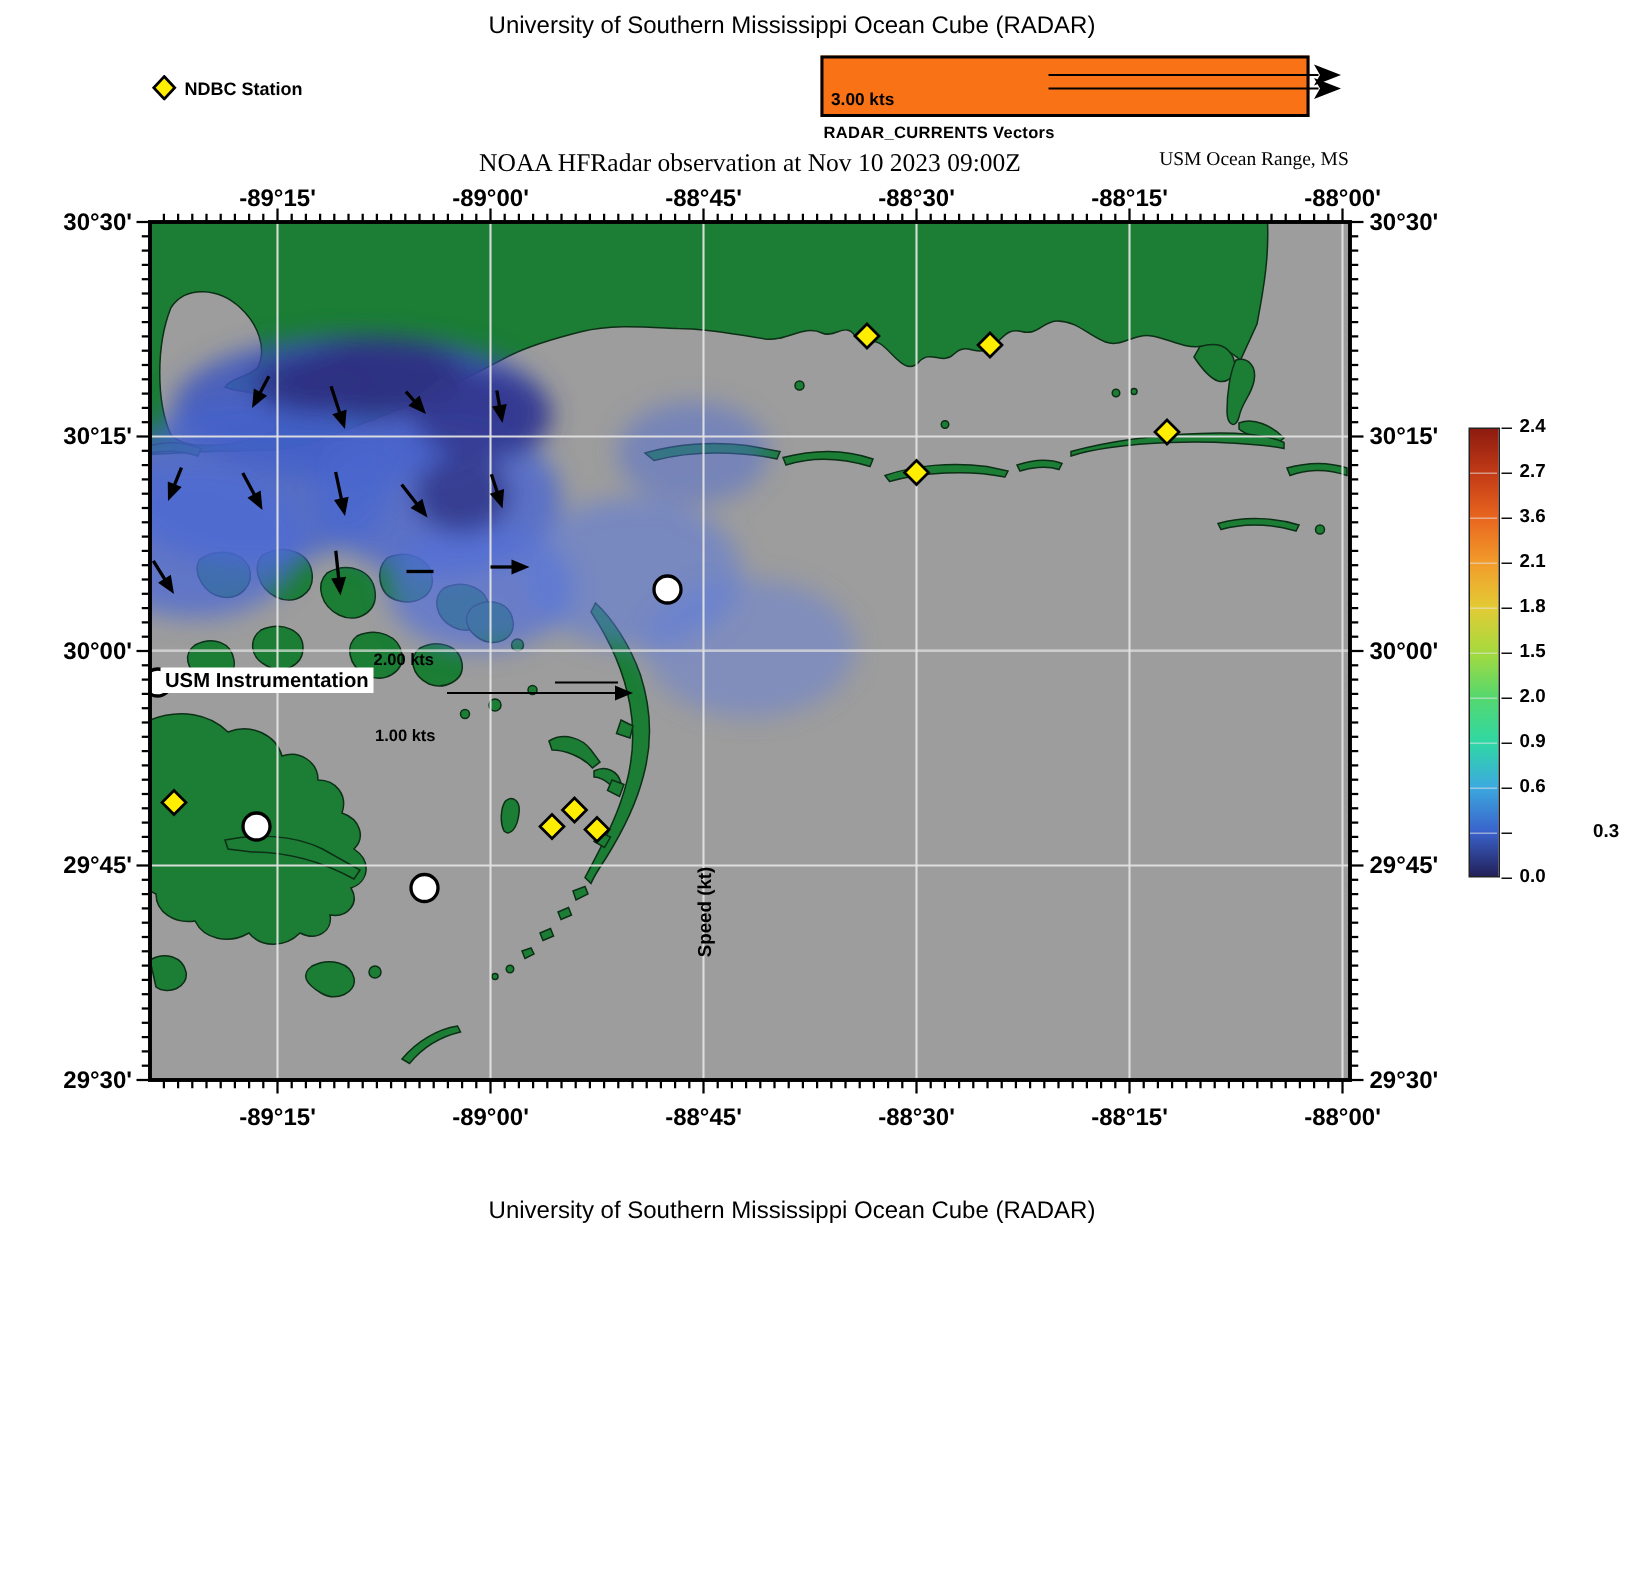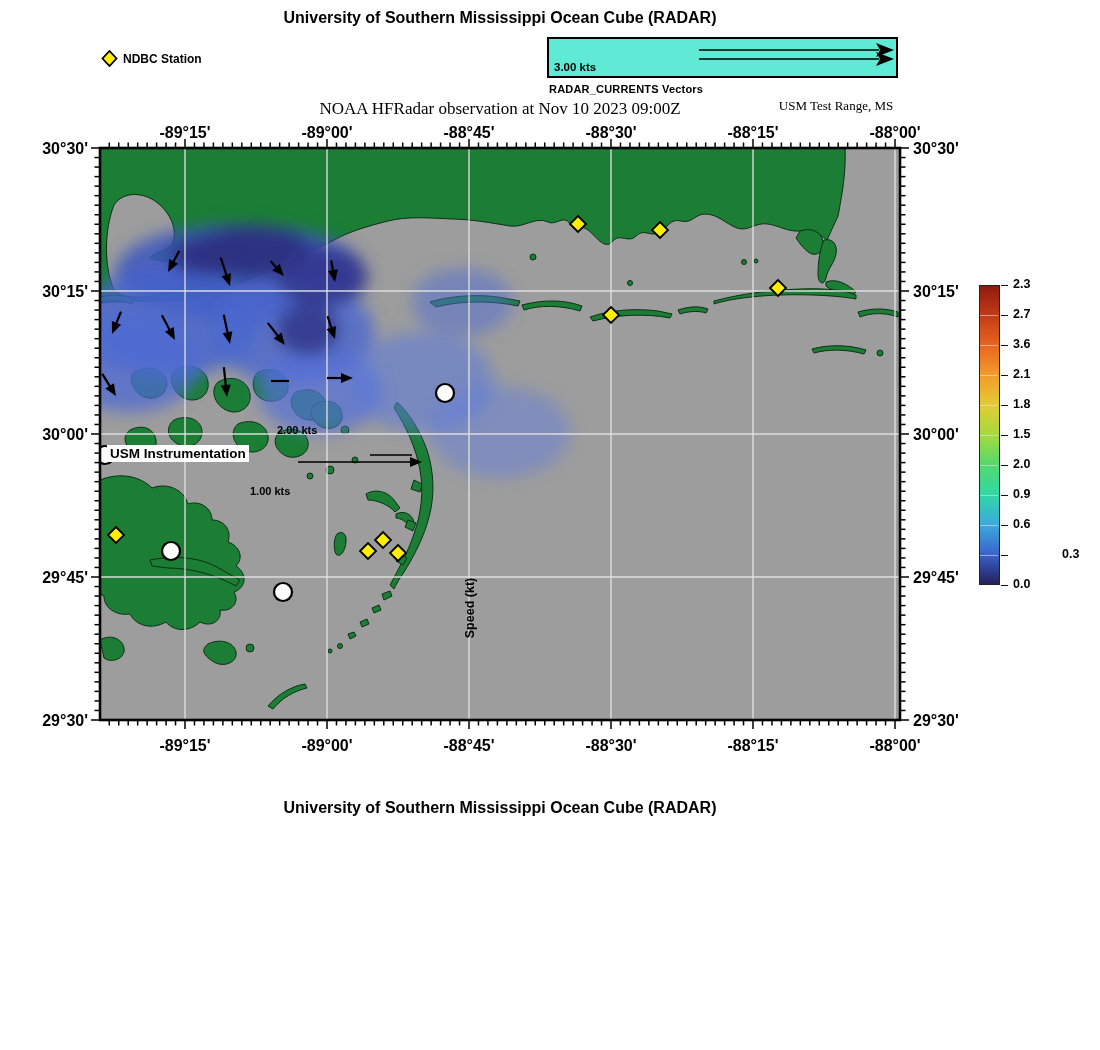--- a/index.html
+++ b/index.html
@@ -1,30 +1,30 @@
 <!DOCTYPE html>
 <html style="--land: #1b7e34; --water: #9d9d9d;"><head>
 <meta charset="utf-8">
 <style>
   html,body{margin:0;padding:0;background:#ffffff;}
   #page{position:relative;width:1100px;height:1050px;background:#fff;overflow:hidden;
         font-family:"Liberation Sans", sans-serif;color:#000;}
   .abs{position:absolute;}
-  .title{font-weight:bold;font-size:16px;text-align:center;width:1000px;left:0;}
+  .title{font-weight:normal;font-size:16px;text-align:center;width:1000px;left:0;padding-left:28px;}
   .serif{font-family:"Liberation Serif", serif;font-weight:normal;}
   .axis-label{position:absolute;font-weight:bold;font-size:16px;white-space:nowrap;}
   .cb-tick-label{position:absolute;font-weight:bold;font-size:12.5px;}
   #map-svg{position:absolute;left:0;top:0;}
   .land{fill:var(--land,#1b7e34);stroke:#0c2f16;stroke-width:1;}
   .water-patch{fill:var(--water,#9d9d9d);stroke:#0c2f16;stroke-width:1;}
   .grid{stroke:#e2e2e2;stroke-width:1.4;opacity:0.95;}
   .tick{stroke:#000;stroke-width:1.5;}
   .frame{fill:none;stroke:#000;stroke-width:2.6;}
-  #vector-box{position:absolute;left:547px;top:37px;width:351px;height:41px;
-              border:2.2px solid #000;background:#5eead4;box-sizing:border-box;}
+  #vector-box{position:absolute;left:547px;top:37px;width:326px;height:41px;
+              border:2.2px solid #000;background:#f97316;box-sizing:border-box;}
   #ndbc-legend{position:absolute;left:101px;top:50px;display:flex;align-items:center;gap:5px;}
   #ndbc-legend span{font-weight:bold;font-size:12px;}
   #usm-instr-label{position:absolute;left:107px;top:445px;background:#fff;color:#000;
                    font-weight:bold;font-size:13.5px;padding:1px 3px;white-space:nowrap;}
   .kts-label{position:absolute;font-weight:bold;font-size:11px;white-space:nowrap;}
   #speed-label{position:absolute;left:470px;top:608px;font-weight:bold;font-size:12.5px;
                transform:translate(-50%,-50%) rotate(-90deg);white-space:nowrap;}
   #colorbar{position:absolute;left:979px;top:285px;width:21px;height:300px;
             border:1.5px solid #222;box-sizing:border-box;}
   .cb-tick{position:absolute;height:0;border-top:1.5px solid #111;width:7px;left:1001px;}
@@ -528,31 +528,31 @@
       <line x1="150" y1="11" x2="330" y2="11" stroke="#000" stroke-width="1.4"></line>
       <path d="M345,11 L327,4 L331,11 L327,18 Z" fill="#000"></path>
       <line x1="150" y1="20" x2="330" y2="20" stroke="#000" stroke-width="1.4"></line>
       <path d="M345,20 L327,13 L331,20 L327,27 Z" fill="#000"></path>
     </svg>
     <div id="box-scale-label">3.00 kts</div>
   </div>
   <div id="box-caption" class="abs">RADAR_CURRENTS Vectors</div>
 
   <div class="abs serif" style="left:0;width:1000px;text-align:center;top:99px;font-size:17px;">NOAA HFRadar observation at Nov 10 2023 09:00Z</div>
-  <div class="abs serif" style="left:736px;width:200px;text-align:center;top:98px;font-size:13px;">USM Test Range, MS</div>
+  <div class="abs serif" style="left:736px;width:200px;text-align:center;top:98px;font-size:13px;">USM Ocean Range, MS</div>
 
   <div id="usm-instr-label">USM Instrumentation</div>
   <div class="kts-label" style="left:250px;top:445px;margin-top:40px;">1.00 kts</div>
-  <div class="kts-label" style="left:249px;top:424px;margin-left:28px;">2.00 kts</div>
+  <div class="kts-label" style="left:249px;top:434px;">2.00 kts</div>
   <div id="speed-label">Speed (kt)</div>
 
   <div id="colorbar" style="background: linear-gradient(rgb(142, 27, 16), rgb(194, 59, 22), rgb(233, 102, 31), rgb(242, 156, 43), rgb(227, 203, 53), rgb(165, 218, 62), rgb(85, 216, 110), rgb(48, 216, 164), rgb(60, 170, 222), rgb(58, 99, 204), rgb(35, 32, 90));"></div>
   <div id="colorbar-annotations">
       <div class="cb-tick" style="top: 285px;"></div>
-      <div class="cb-tick-label" style="left: 1013px; top: 277px;">2.3</div>
+      <div class="cb-tick-label" style="left: 1013px; top: 277px;">2.4</div>
       <div class="cb-tick" style="top: 315px;"></div>
       <div class="cb-inbar-tick" style="top: 315px;"></div>
       <div class="cb-tick-label" style="left: 1013px; top: 307px;">2.7</div>
       <div class="cb-tick" style="top: 345px;"></div>
       <div class="cb-inbar-tick" style="top: 345px;"></div>
       <div class="cb-tick-label" style="left: 1013px; top: 337px;">3.6</div>
       <div class="cb-tick" style="top: 375px;"></div>
       <div class="cb-inbar-tick" style="top: 375px;"></div>
       <div class="cb-tick-label" style="left: 1013px; top: 367px;">2.1</div>
       <div class="cb-tick" style="top: 405px;"></div>

